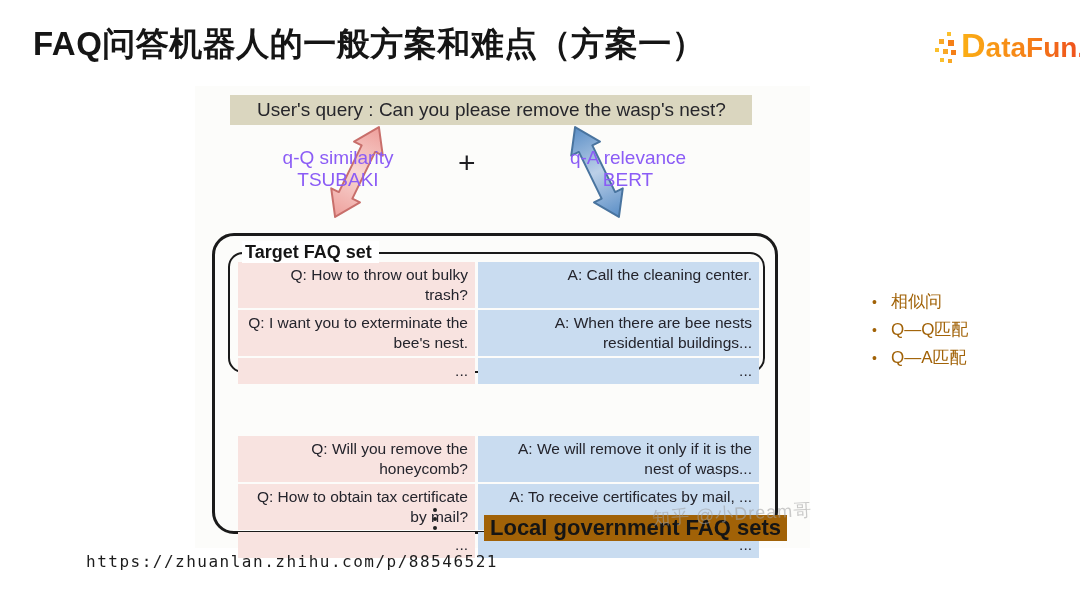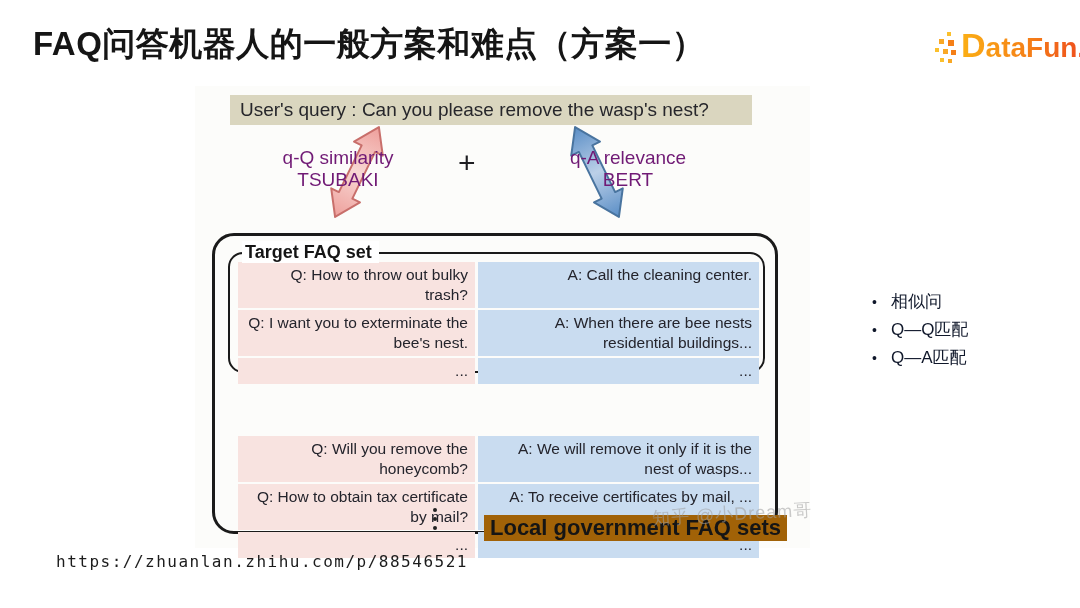--- a/index.html
+++ b/index.html
@@ -22,30 +22,30 @@
     -webkit-background-clip:text;background-clip:text;color:transparent;
   }
   .wordmark .bigD{font-size:34px;}
 
   
   .figure-bg{left:195px;top:86px;width:615px;height:462px;background:#fcfcfa;}
 
   
   .query-bar{
     left:230px;top:95px;width:522px;height:30px;background:var(--query-bar-bg);
-    font-size:19px;color:#26262b;line-height:30px;padding-left:10px;box-sizing:border-box;white-space:nowrap;
+    font-size:19px;color:#26262b;line-height:30px;padding-left:27px;box-sizing:border-box;white-space:nowrap;
   }
 
   
   .arrow-svg{overflow:visible;}
   .pink-arrow{left:312px;top:120px;}
   .blue-arrow{left:552px;top:120px;}
 
   
-  .method-label{width:160px;text-align:center;font-size:19px;line-height:22px;color:#701a75;z-index:2;}
+  .method-label{width:160px;text-align:center;font-size:19px;line-height:22px;color:#8b5cf6;z-index:2;}
   .method-left{left:258px;top:147px;}
   .method-right{left:548px;top:147px;}
   .plus-sign{left:458px;top:146px;font-size:30px;color:#1e1e22;z-index:2;}
 
   
   .outer-box{left:212px;top:233px;width:566px;height:301px;border:3px solid var(--box-border);border-radius:22px;box-sizing:border-box;}
   .inner-box{left:228px;top:252px;width:537px;height:121px;border:2.5px solid var(--box-border);border-radius:15px;box-sizing:border-box;}
   .target-label{left:242px;top:241px;background:#fff;padding:0 7px 0 3px;font-size:18px;font-weight:bold;color:#151515;line-height:22px;z-index:2;white-space:nowrap;}
 
   
@@ -61,26 +61,26 @@
 
   
   .v-ellipsis{left:433px;top:508px;width:4px;height:4px;background:#222;border-radius:50%;
     box-shadow:0 9px 0 #222,0 18px 0 #222;z-index:3;}
 
   .bottom-label{left:484px;top:515px;background:#a16207;padding:0 6px;font-size:22px;font-weight:bold;color:#151515;line-height:26px;z-index:3;white-space:nowrap;}
 
   .watermark{left:652px;top:502px;font-size:18px;color:var(--watermark-color);opacity:.55;transform:rotate(-3deg);z-index:4;white-space:nowrap;letter-spacing:1px;}
 
   
-  .notes{left:872px;top:288px;font-size:17px;color:#0f172a;}
+  .notes{left:872px;top:288px;font-size:17px;color:#a16207;}
   .notes .note-item{line-height:28px;white-space:nowrap;}
   .notes .note-item::before{content:"•";margin-right:14px;font-size:14px;}
 
   
-  .source-url{left:56px;top:552px;font-family:"DejaVu Sans Mono","Liberation Mono",monospace;font-size:16px;letter-spacing:1.5px;color:#1c1c1c;white-space:nowrap;text-align:right;}
+  .source-url{left:86px;top:552px;font-family:"DejaVu Sans Mono","Liberation Mono",monospace;font-size:16px;letter-spacing:1.5px;color:#1c1c1c;white-space:nowrap;text-align:right;}
 </style>
 </head>
 <body>
 
 <div class="slide">
 
   <div class="abs title">FAQ问答机器人的一般方案和难点（方案一）</div>
 
   <div class="abs logo">
     <div class="dots">

